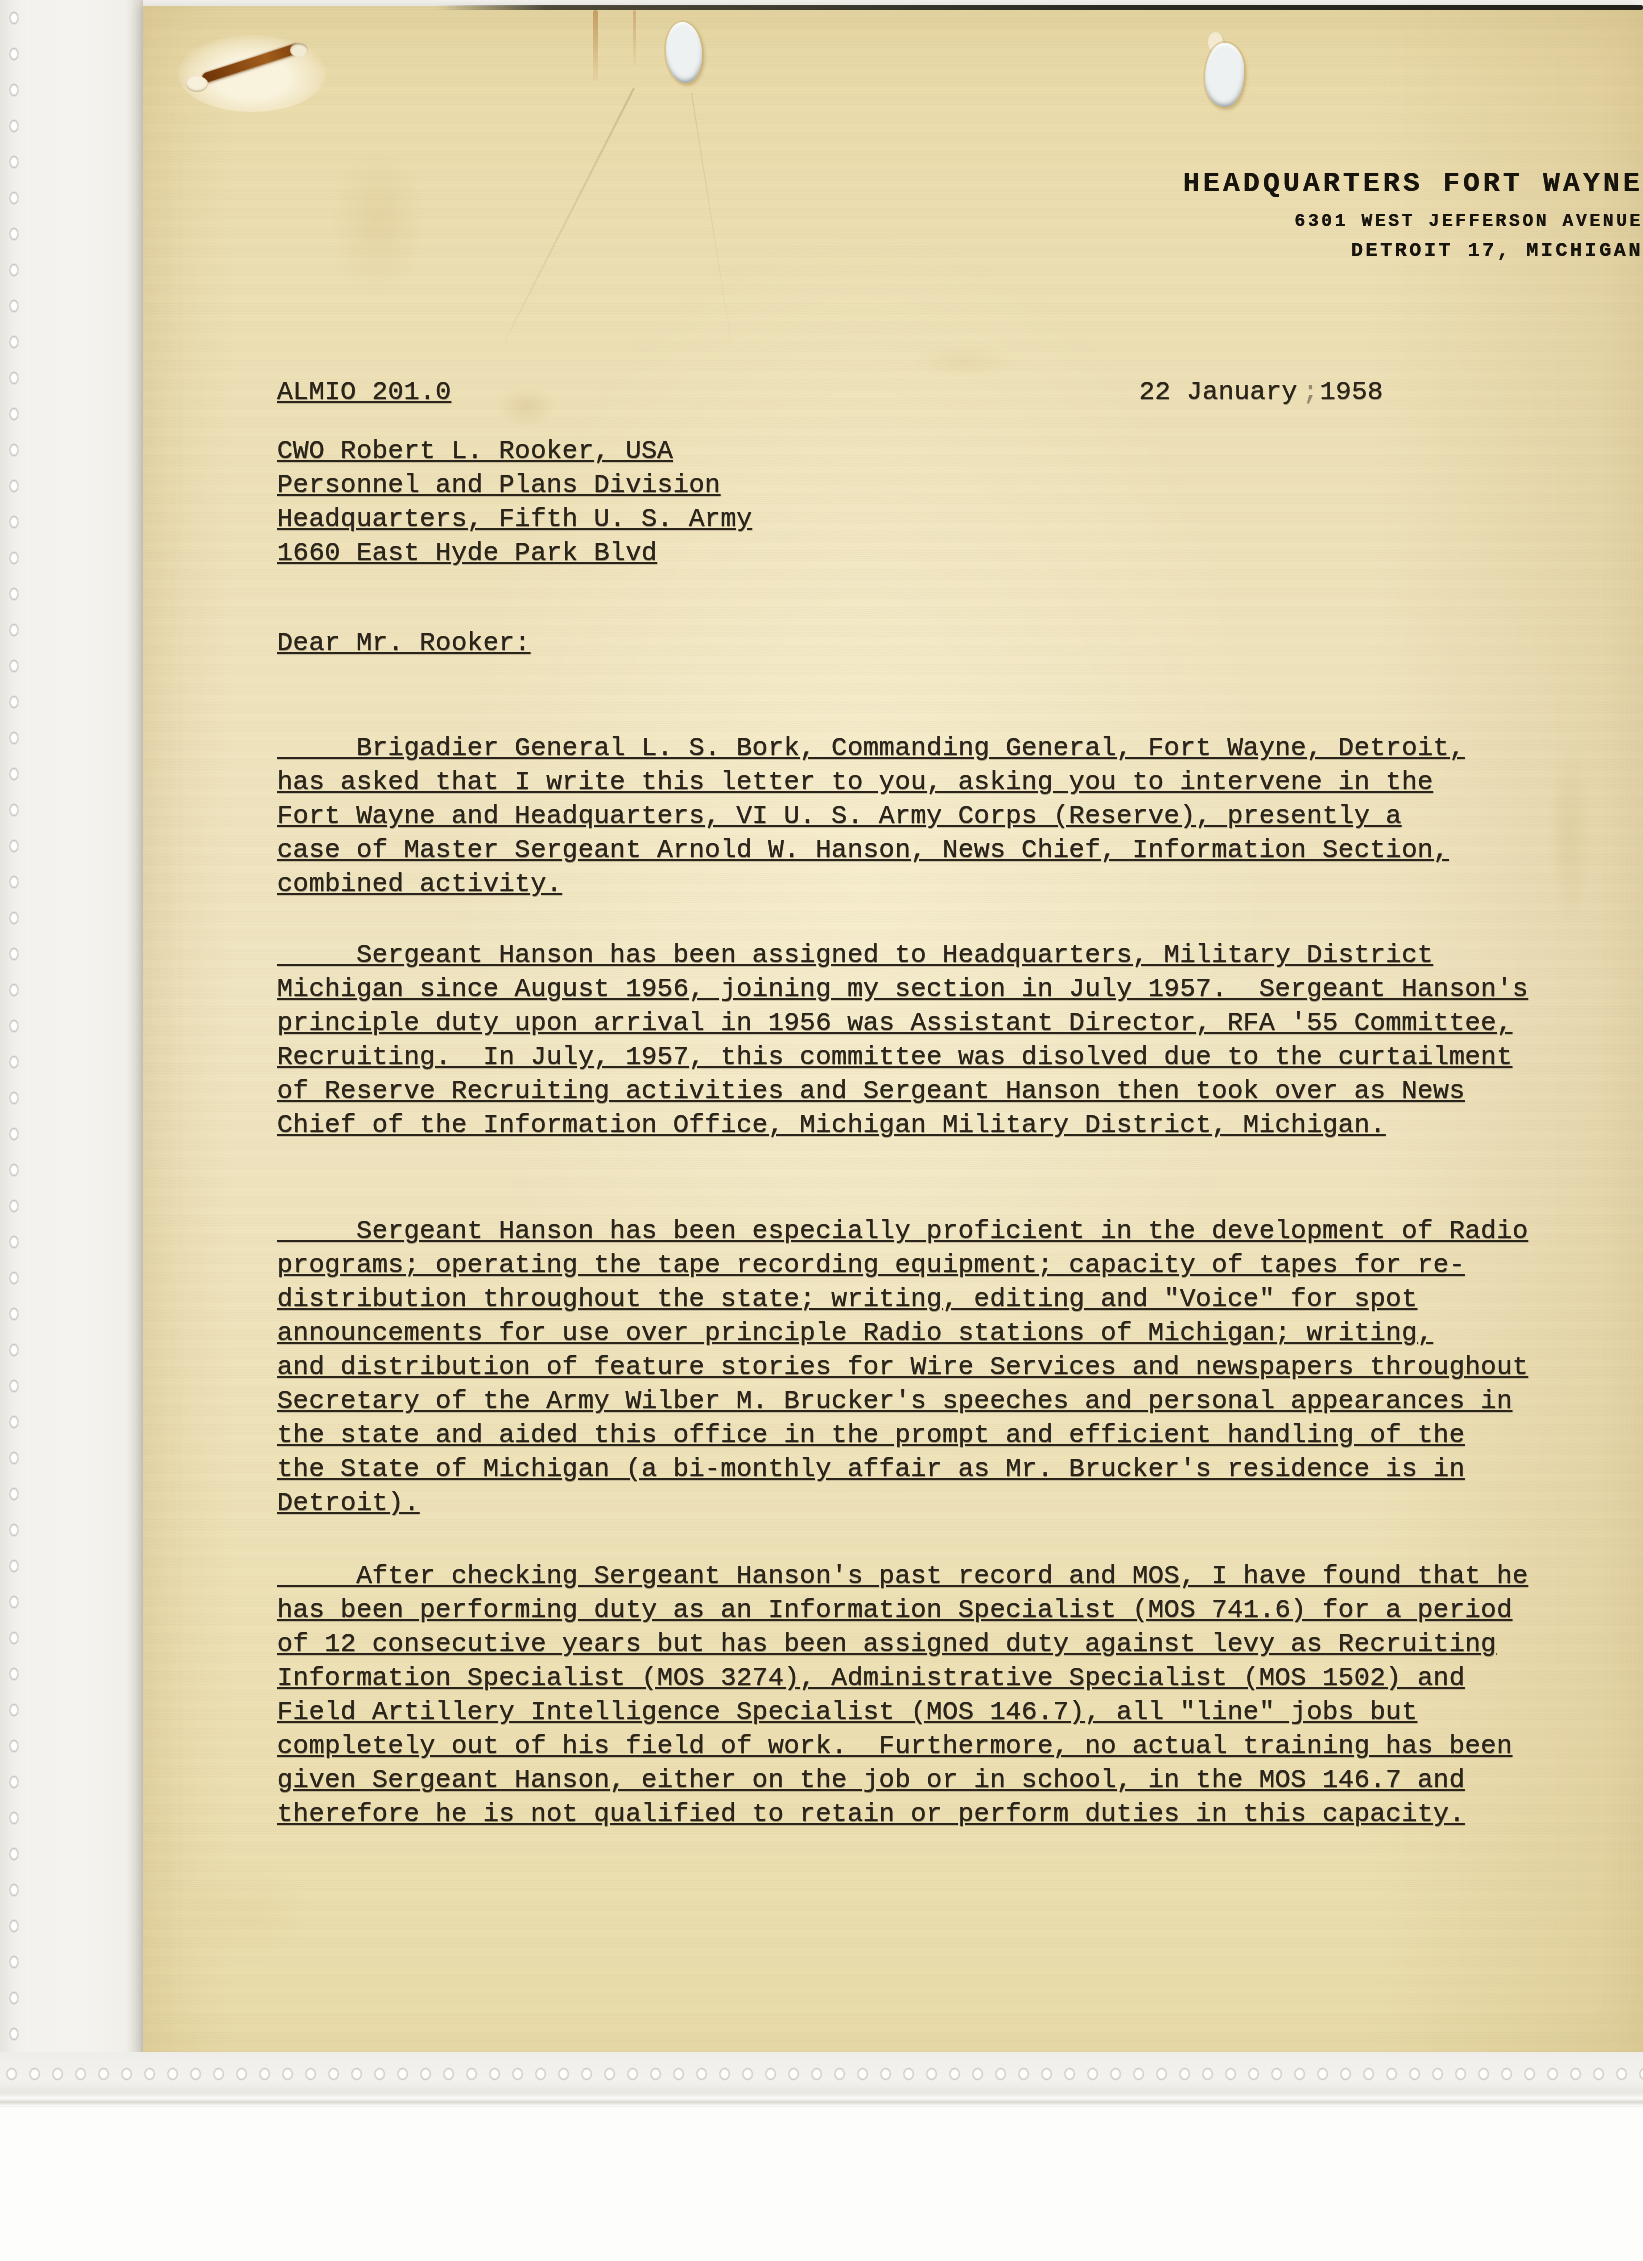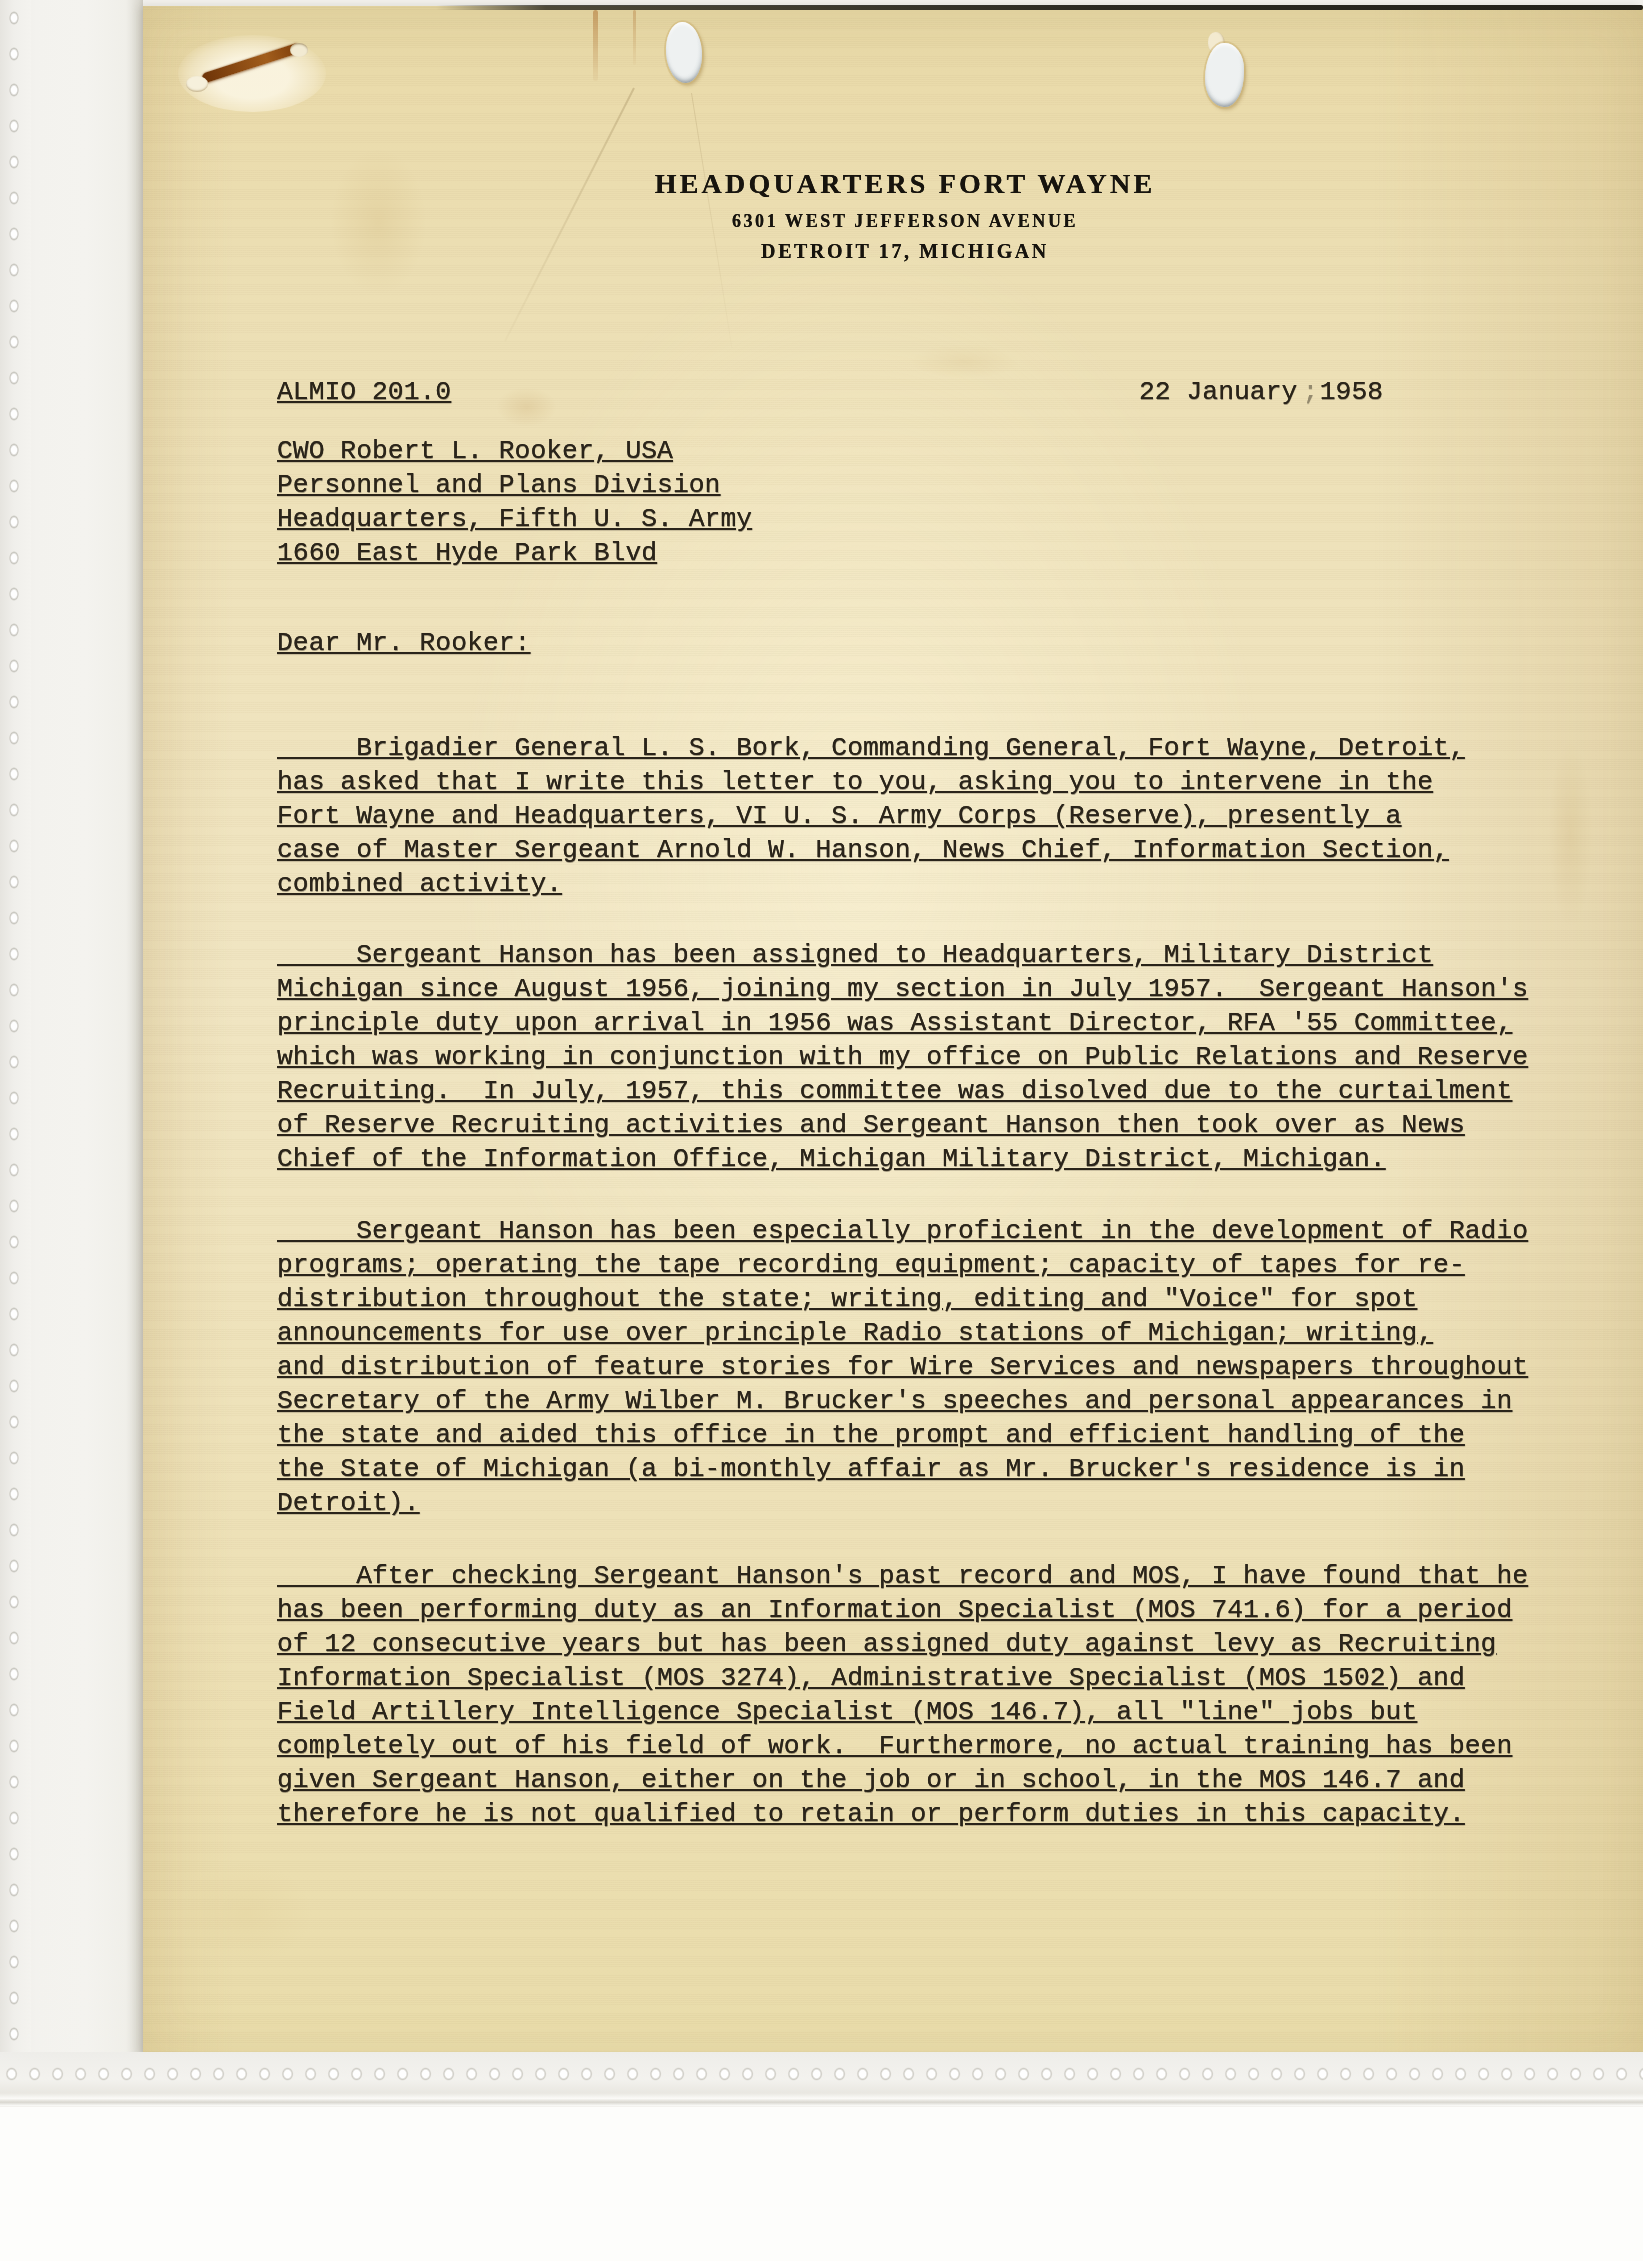--- a/index.html
+++ b/index.html
@@ -103,23 +103,23 @@
     background:linear-gradient(180deg,rgba(125,100,55,0.18),rgba(125,100,55,0.02));}
   .stain{position:absolute;border-radius:50%;}
   .stain1{left:187px;top:142px;width:97px;height:148px;background:radial-gradient(ellipse,rgba(178,138,62,0.12),rgba(0,0,0,0) 70%);}
   .stain2{left:353px;top:381px;width:61px;height:40px;background:radial-gradient(ellipse,rgba(170,120,50,0.14),rgba(0,0,0,0) 70%);}
   .stain3{left:1405px;top:735px;width:45px;height:187px;background:radial-gradient(ellipse,rgba(180,140,70,0.12),rgba(0,0,0,0) 70%);}
   .stain4{left:767px;top:338px;width:110px;height:35px;background:radial-gradient(ellipse,rgba(190,150,80,0.10),rgba(0,0,0,0) 70%);}
   .stain5{left:35px;top:1856px;width:135px;height:103px;background:radial-gradient(ellipse,rgba(200,170,100,0.09),rgba(0,0,0,0) 70%);}
 
   
   .letterhead{
-    position:absolute;top:164px;left:0;width:100%;text-align:center;
+    position:absolute;top:164px;left:0;width:100%;text-align:right;
     padding-left:24px;box-sizing:border-box;
-    color:#17140e;font-family:Liberation Serif, serif;font-weight:700;
+    color:#17140e;font-family:Liberation Mono, monospace;font-weight:700;
   }
   .lh1{font-size:28px;line-height:1;letter-spacing:3.2px;text-shadow:0 0 0.6px #17140e;}
   .lh2{margin-top:14px;font-size:18px;line-height:1;letter-spacing:2.6px;text-shadow:0 0 0.3px #17140e;}
   .lh3{margin-top:11px;font-size:20px;line-height:1;letter-spacing:2.6px;text-shadow:0 0 0.3px #17140e;}
 
   
   .type{
     color:#2a241a;font-size:26.4px;
     text-shadow:0 0 0.6px rgba(42,36,26,0.85), 0.3px 0.5px 0.6px rgba(42,36,26,0.4);
     text-decoration:underline;
@@ -191,21 +191,20 @@
       <div class="tline">has asked that I write this letter to you, asking you to intervene in the</div>
       <div class="tline">Fort Wayne and Headquarters, VI U. S. Army Corps (Reserve), presently a</div>
       <div class="tline">case of Master Sergeant Arnold W. Hanson, News Chief, Information Section,</div>
       <div class="tline">combined activity.</div>
     </div>
 
     <div class="para p2 type">
       <div class="tline">     Sergeant Hanson has been assigned to Headquarters, Military District</div>
       <div class="tline">Michigan since August 1956, joining my section in July 1957.  Sergeant Hanson's</div>
       <div class="tline">principle duty upon arrival in 1956 was Assistant Director, RFA '55 Committee,</div>
-      <div class="tline">which was working in conjunction with my office on Public Relations and Reserve</div>
       <div class="tline">Recruiting.  In July, 1957, this committee was disolved due to the curtailment</div>
       <div class="tline">of Reserve Recruiting activities and Sergeant Hanson then took over as News</div>
       <div class="tline">Chief of the Information Office, Michigan Military District, Michigan.</div>
     </div>
 
     <div class="para p3 type">
       <div class="tline">     Sergeant Hanson has been especially proficient in the development of Radio</div>
       <div class="tline">programs; operating the tape recording equipment; capacity of tapes for re-</div>
       <div class="tline">distribution throughout the state; writing, editing and "Voice" for spot</div>
       <div class="tline">announcements for use over principle Radio stations of Michigan; writing,</div>

